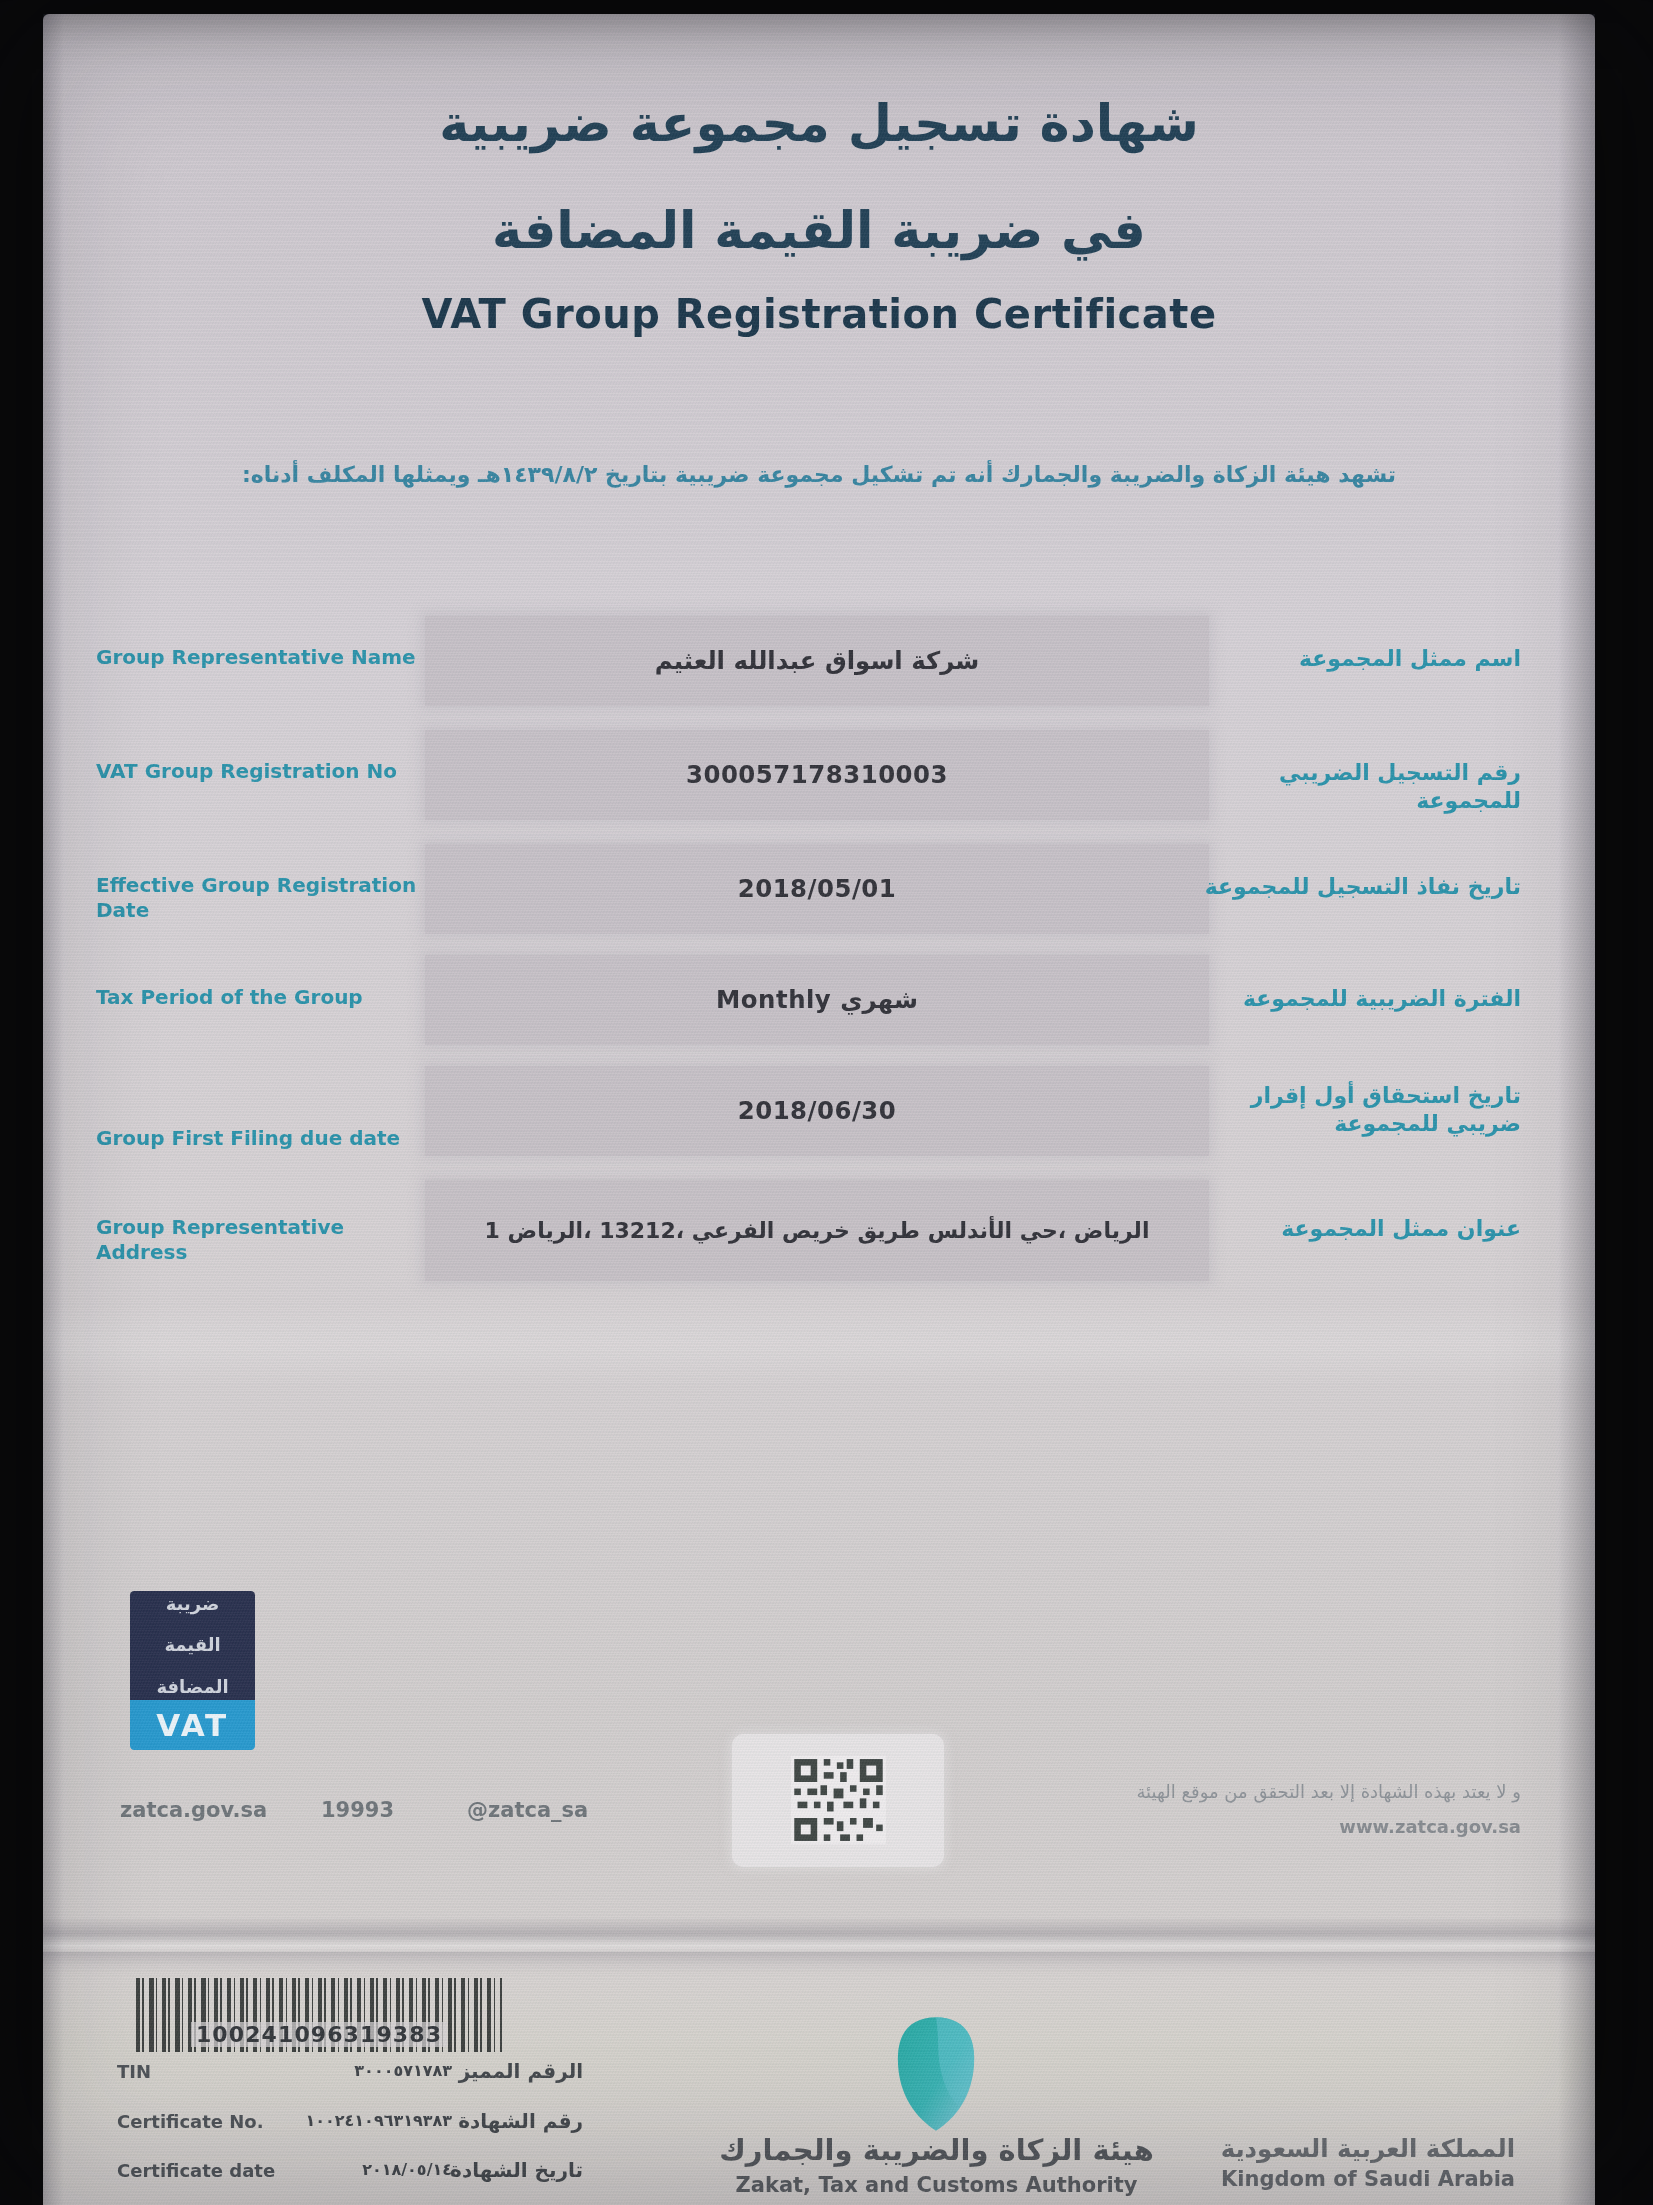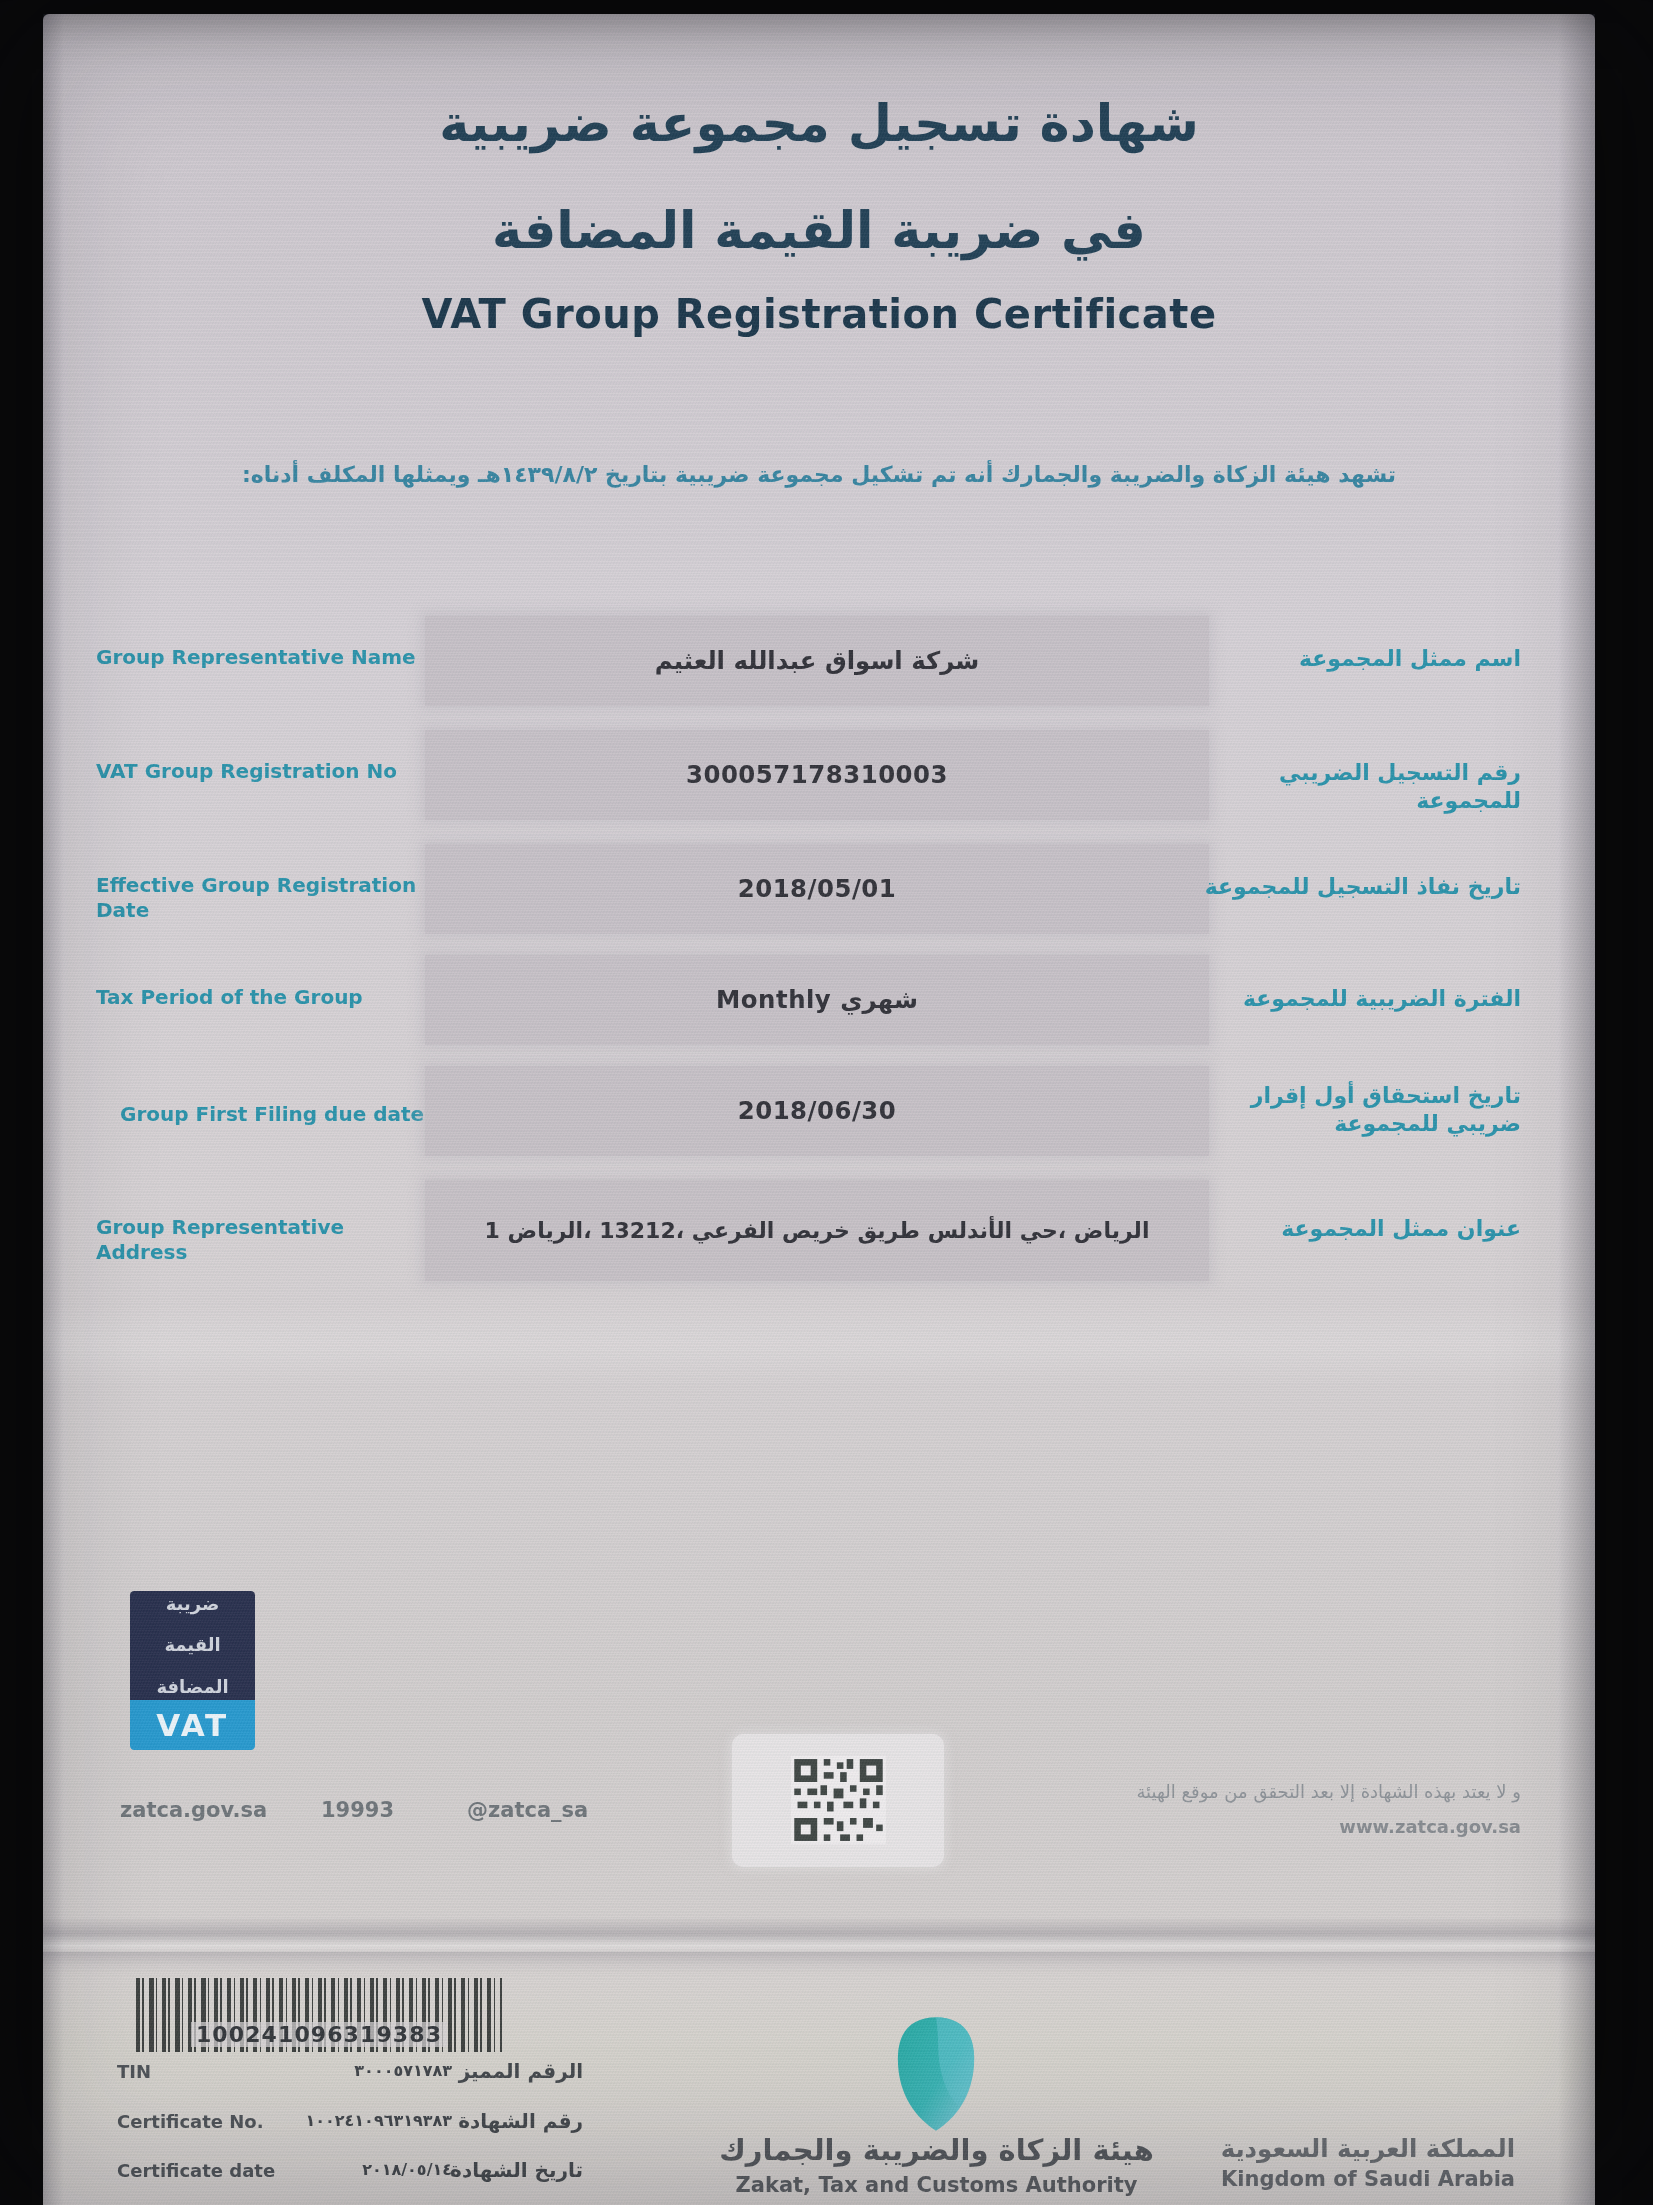--- a/index.html
+++ b/index.html
@@ -102,21 +102,21 @@
       <span class="fval">2018/05/01</span>
     </div>
     <div class="flab-ar" style="top:859px;">تاريخ نفاذ التسجيل للمجموعة</div>
 
     <div class="flab-en" style="top:971px;">Tax Period of the Group</div>
     <div class="fbox" style="top:941px;height:90px;">
       <span class="fval" style="direction:ltr;">Monthly شهري</span>
     </div>
     <div class="flab-ar" style="top:971px;">الفترة الضريبية للمجموعة</div>
 
-    <div class="flab-en" style="top:1088px;margin-left:24px;">Group First Filing due date</div>
+    <div class="flab-en" style="top:1112px;">Group First Filing due date</div>
     <div class="fbox" style="top:1052px;height:90px;">
       <span class="fval">2018/06/30</span>
     </div>
     <div class="flab-ar" style="top:1068px;width:297px;">تاريخ استحقاق أول إقرار ضريبي للمجموعة</div>
 
     <div class="flab-en" style="top:1201px;">Group Representative Address</div>
     <div class="fbox" style="top:1166px;height:101px;">
       <span class="fval" style="font-size:22px;direction:ltr;">1 الرياض ،حي الأندلس طريق خريص الفرعي ،13212 ،الرياض</span>
     </div>
     <div class="flab-ar" style="top:1201px;">عنوان ممثل المجموعة</div>

